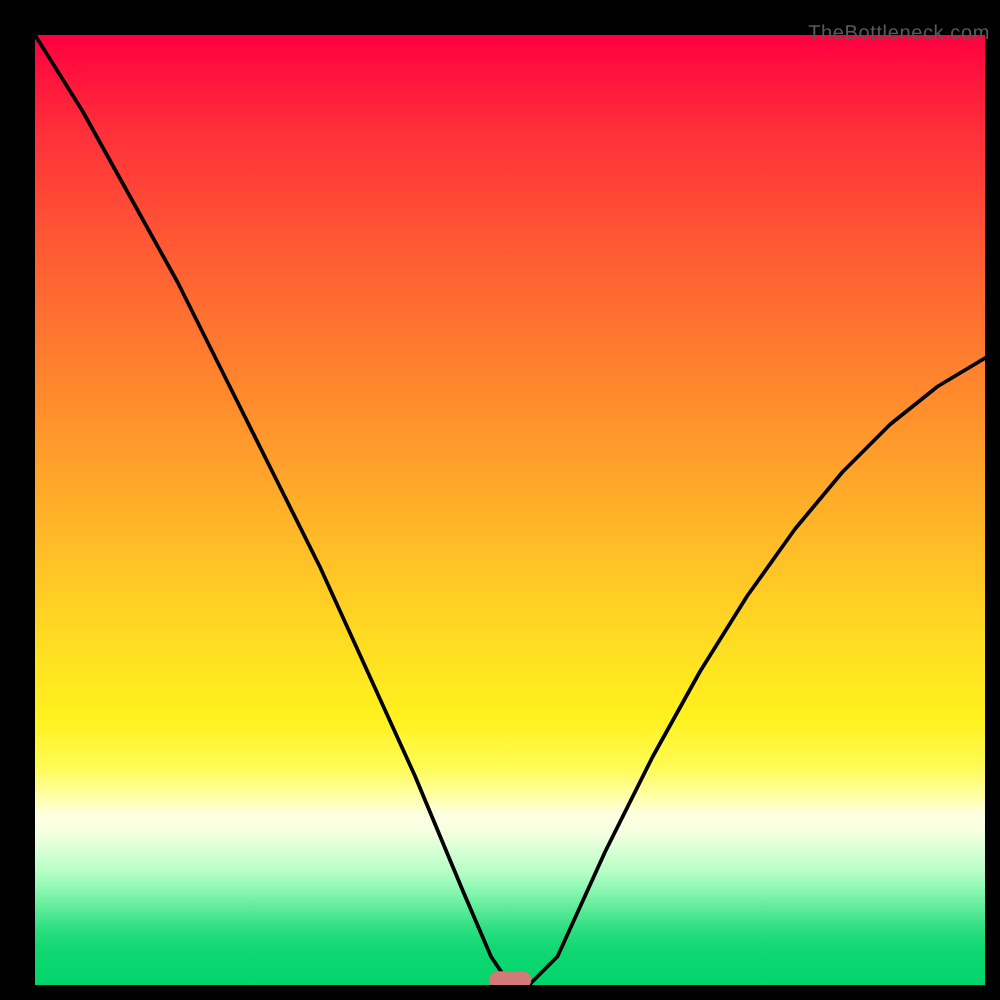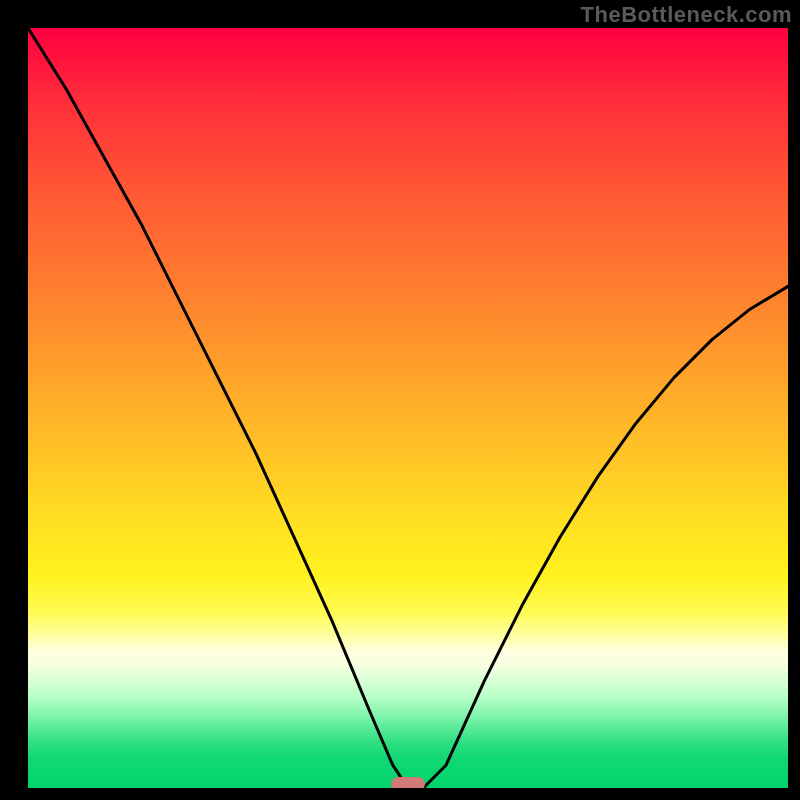--- a/index.html
+++ b/index.html
@@ -12,25 +12,25 @@
     overflow: hidden;
   }
   .frame {
     position: relative;
     width: 800px;
     height: 800px;
     background: #000;
   }
   .watermark {
     position: absolute;
-    top: 2px;
+    top: 18px;
     right: 8px;
     color: #5a5a5a;
-    font-size: 22px;
-    font-weight: bold;
+    font-size: 16px;
+    font-weight: normal;
     letter-spacing: 0.5px;
     z-index: 3;
   }
   .plot {
     position: absolute;
     left: 28px;
     top: 28px;
     width: 760px;
     height: 760px;
     overflow: hidden;

